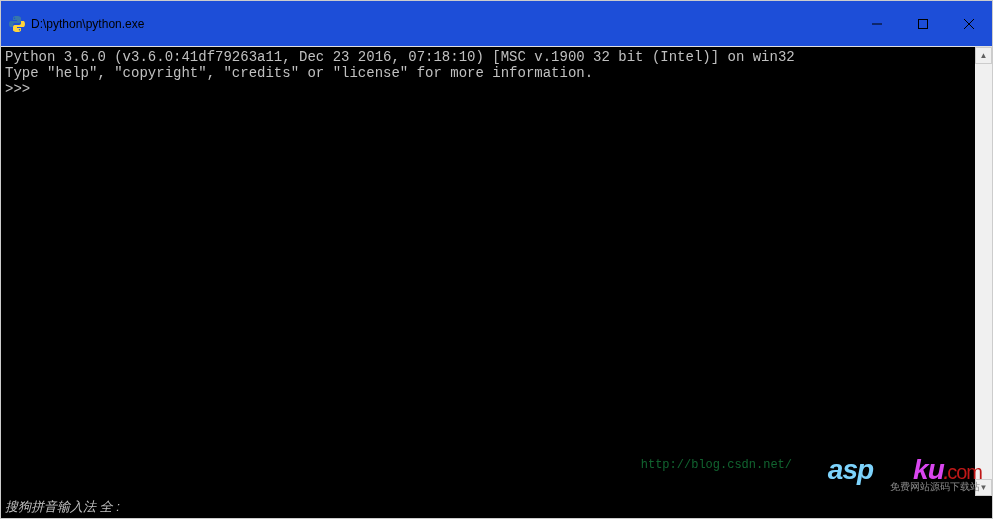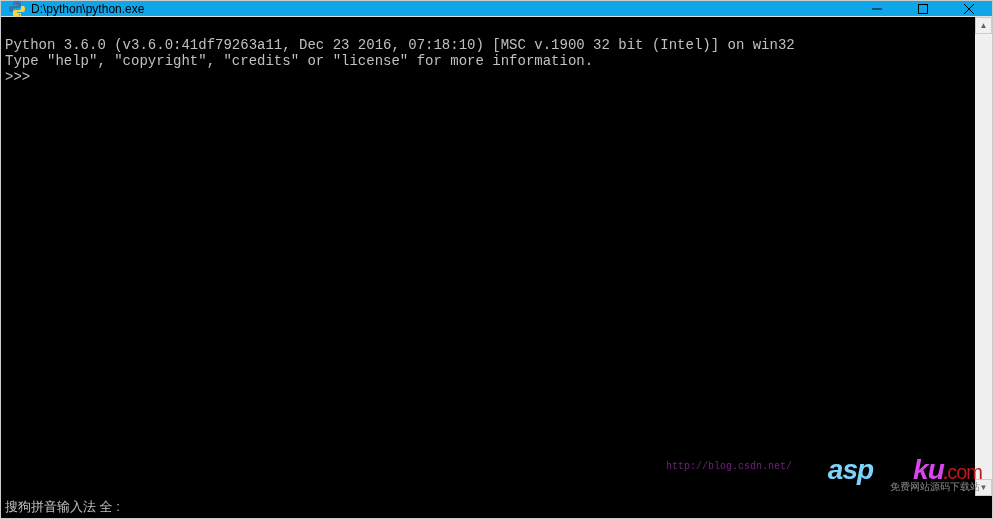--- a/index.html
+++ b/index.html
@@ -20,22 +20,22 @@
       top: 0;
       left: 0;
       width: 993px;
       height: 519px;
       background: #ffffff;
       border: 1px solid #cccccc;
       display: flex;
       flex-direction: column;
     }
     .titlebar {
-      height: 16px;
-      background: #0ea5e9;
+      height: 46px;
+      background: #1d4ed8;
       display: flex;
       align-items: center;
       border-bottom: 1px solid #e0e0e0;
     }
     .titlebar-icon {
       width: 16px;
       height: 16px;
       margin-left: 8px;
       margin-right: 6px;
       display: flex;
@@ -62,21 +62,21 @@
       font-size: 10px;
       color: #000000;
     }
     .console-area {
       flex: 1;
       background: #000000;
       position: relative;
       overflow: hidden;
     }
     .console-content {
-      padding: 20px 4px;
+      padding: 2px 4px;
       font-family: "Consolas", "Courier New", monospace;
       font-size: 14px;
       color: #c0c0c0;
       white-space: pre;
       line-height: 16px;
     }
     .console-scrollbar {
       position: absolute;
       right: 0;
       top: 0;
@@ -103,28 +103,29 @@
     }
     .ime-bar {
       height: 22px;
       background: #000000;
       display: flex;
       align-items: center;
       padding-left: 4px;
       font-family: "Microsoft YaHei", "SimSun", sans-serif;
       font-size: 13px;
       color: #c0c0c0;
+      font-style: italic;
     }
     .watermark-url {
       position: absolute;
       bottom: 24px;
       right: 200px;
       font-family: "Courier New", monospace;
-      font-size: 10px;
-      color: #d946ef;
+      font-size: 12px;
+      color: #22c55e;
       opacity: 0.5;
     }
     .watermark-logo {
       position: absolute;
       bottom: 10px;
       right: 10px;
       font-family: Arial, sans-serif;
       font-weight: bold;
       font-style: italic;
       font-size: 28px;

